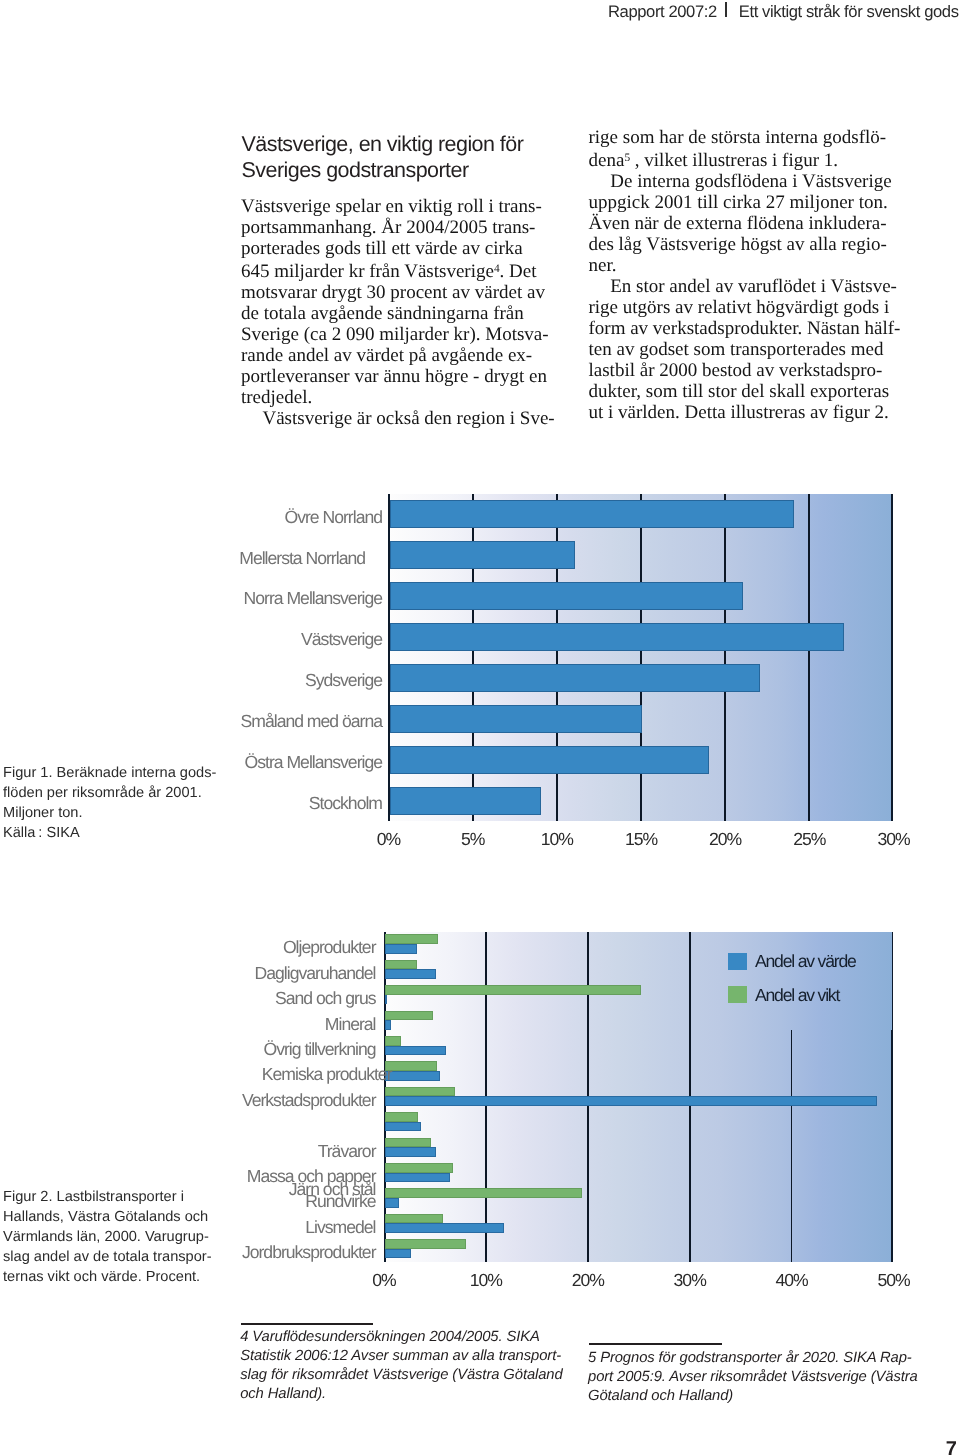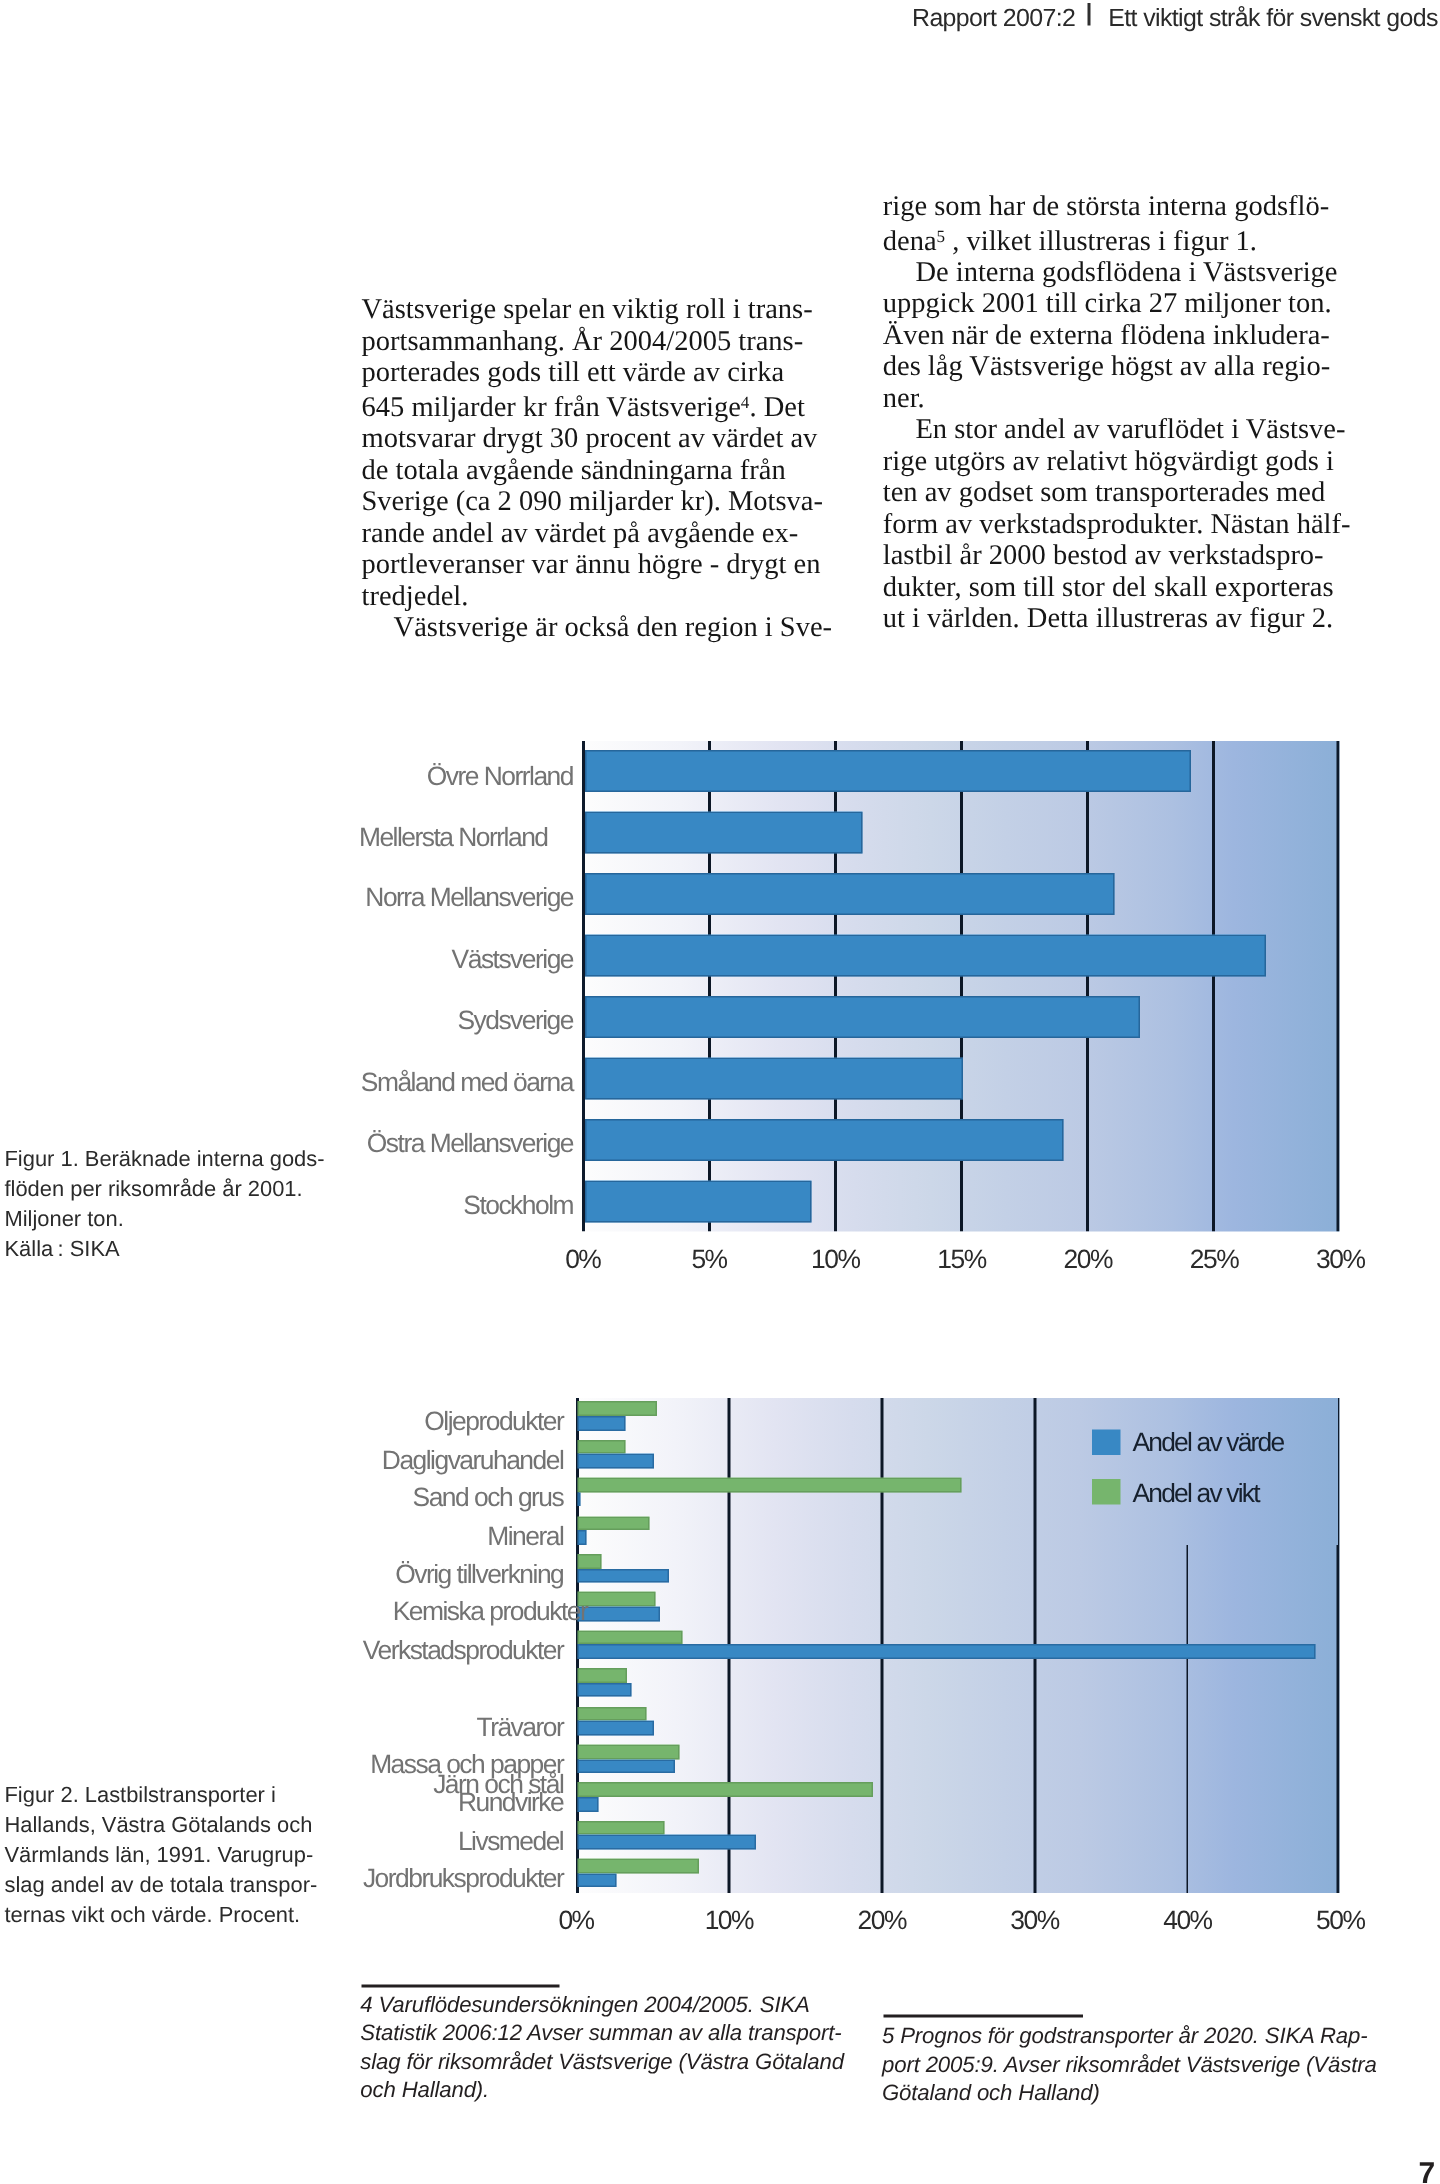--- a/index.html
+++ b/index.html
@@ -65,20 +65,24 @@
 </style>
 </head>
 <body>
 
 <div class="page">
 
   <div id="hdr">
     <span>Rapport 2007:2</span><span class="sep">|</span><span>Ett viktigt stråk för svenskt gods</span>
   </div>
 
+  <div id="title">
+      <span class="ln">Västsverige, en viktig region för</span>
+      <span class="ln">Sveriges godstransporter</span>
+    </div>
 
   <div class="col" id="colL">
       <span class="ln">Västsverige spelar en viktig roll i trans-</span>
       <span class="ln">portsammanhang. År 2004/2005 trans-</span>
       <span class="ln">porterades gods till ett värde av cirka</span>
       <span class="ln">645 miljarder kr från Västsverige<sup>4</sup>. Det</span>
       <span class="ln">motsvarar drygt 30 procent av värdet av</span>
       <span class="ln">de totala avgående sändningarna från</span>
       <span class="ln">Sverige (ca 2 090 miljarder kr). Motsva-</span>
       <span class="ln">rande andel av värdet på avgående ex-</span>
@@ -90,37 +94,37 @@
   <div class="col" id="colR">
       <span class="ln">rige som har de största interna godsflö-</span>
       <span class="ln">dena<sup>5</sup> , vilket illustreras i figur 1.</span>
       <span class="ln"><span class="indent"></span> De interna godsflödena i Västsverige</span>
       <span class="ln">uppgick 2001 till cirka 27 miljoner ton.</span>
       <span class="ln">Även när de externa flödena inkludera-</span>
       <span class="ln">des låg Västsverige högst av alla regio-</span>
       <span class="ln">ner.</span>
       <span class="ln"><span class="indent"></span> En stor andel av varuflödet i Västsve-</span>
       <span class="ln">rige utgörs av relativt högvärdigt gods i</span>
+      <span class="ln">form av verkstadsprodukter. Nästan hälf-</span>
       <span class="ln">ten av godset som transporterades med</span>
-      <span class="ln">form av verkstadsprodukter. Nästan hälf-</span>
       <span class="ln">lastbil år 2000 bestod av verkstadspro-</span>
       <span class="ln">dukter, som till stor del skall exporteras</span>
       <span class="ln">ut i världen. Detta illustreras av figur 2.</span>
     </div>
 
   <div class="fcap" id="fcap1">
       <span class="ln">Figur 1. Beräknade interna gods-</span>
       <span class="ln">flöden per riksområde år 2001.</span>
       <span class="ln">Miljoner ton.</span>
       <span class="ln">Källa : SIKA</span>
     </div>
   <div class="fcap" id="fcap2">
       <span class="ln">Figur 2. Lastbilstransporter i</span>
       <span class="ln">Hallands, Västra Götalands och</span>
-      <span class="ln">Värmlands län, 1991. Varugrup-</span>
+      <span class="ln">Värmlands län, 2000. Varugrup-</span>
       <span class="ln">slag andel av de totala transpor-</span>
       <span class="ln">ternas vikt och värde. Procent.</span>
     </div>
 
   <div class="chart" id="chart1" style="left: 0px; top: 0px; width: 960px; height: 0px;">
       <div class="plot" style="left: 388px; top: 494px; width: 505px; height: 327px;">
         <div class="axL"></div>
         <div class="axR"></div>
         <div class="grid" style="left: 83.7667px;"></div>
         <div class="grid" style="left: 167.933px;"></div>

